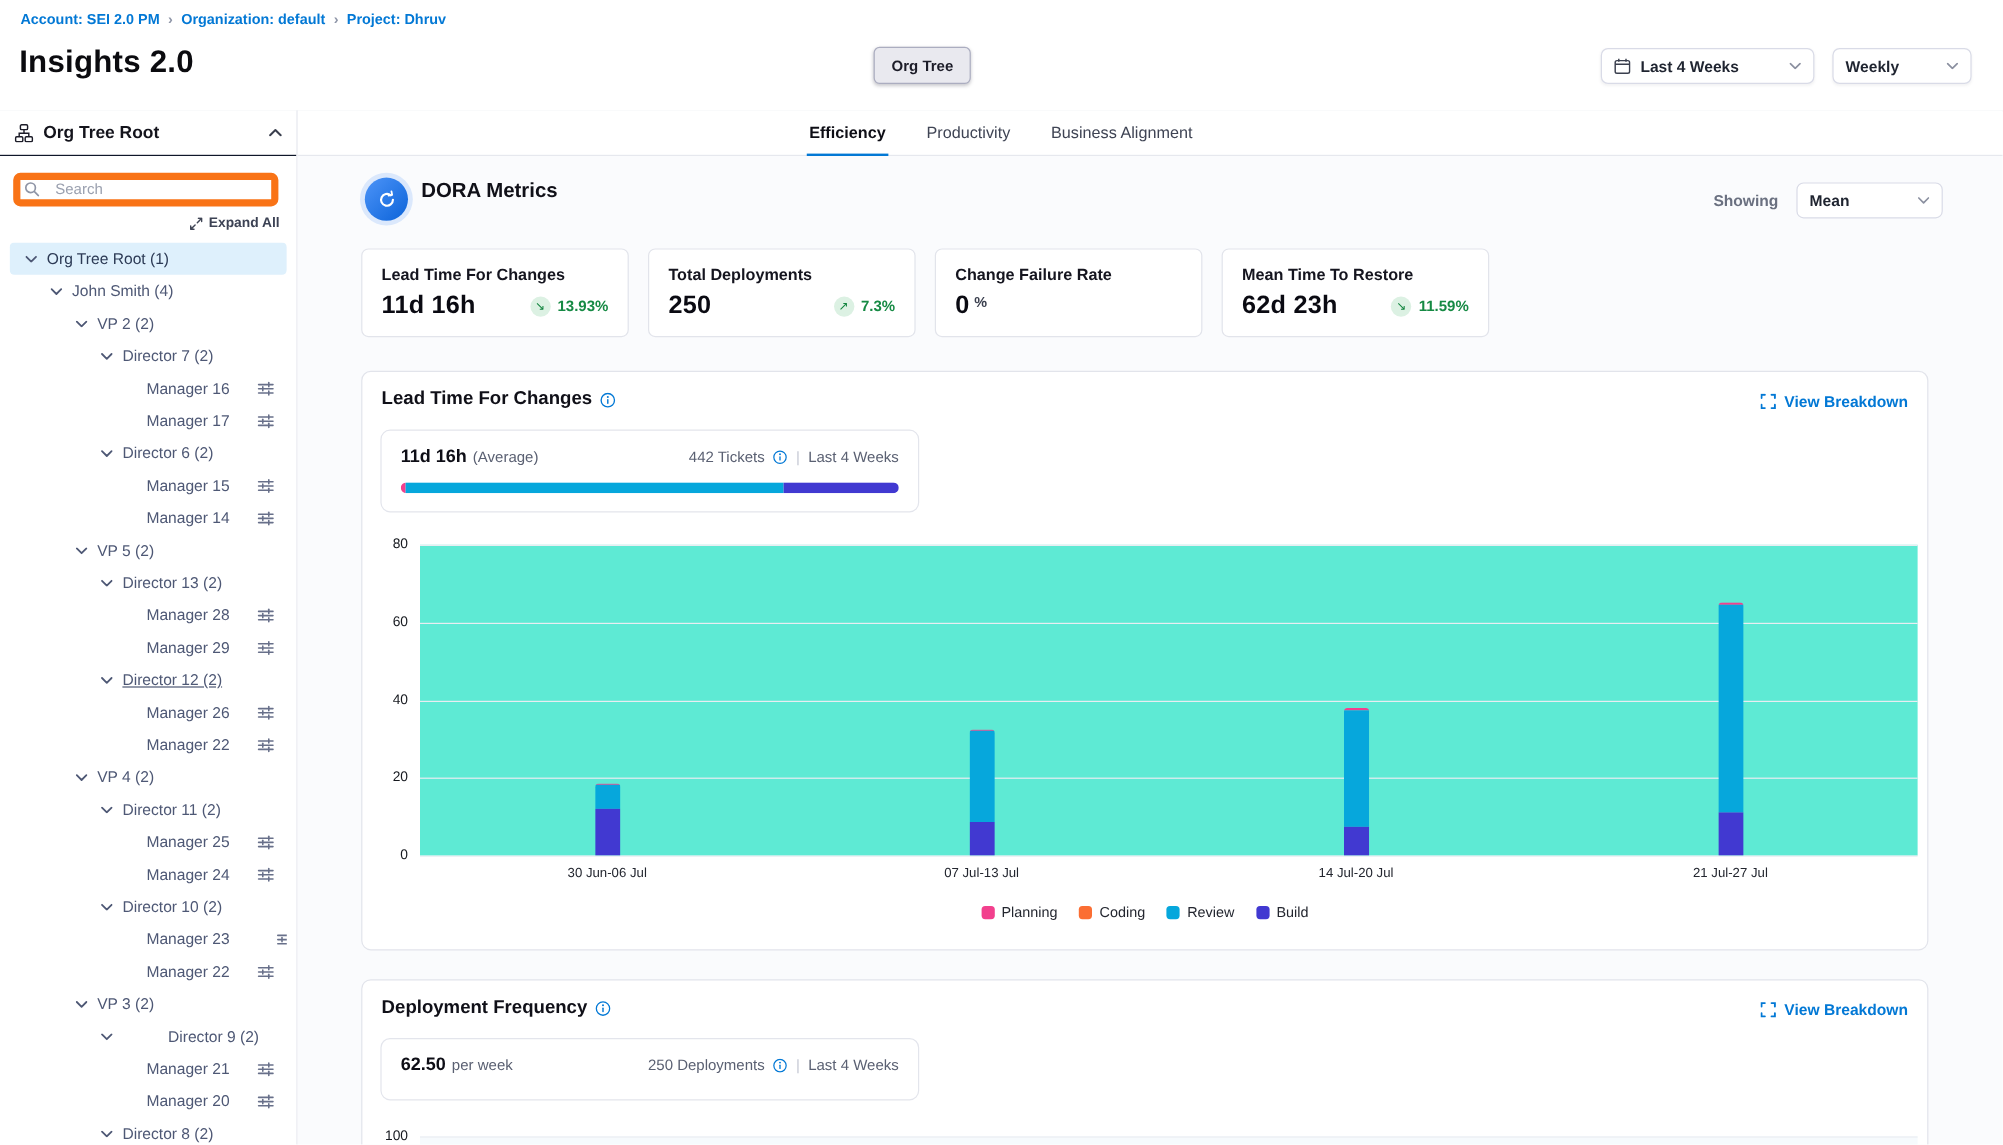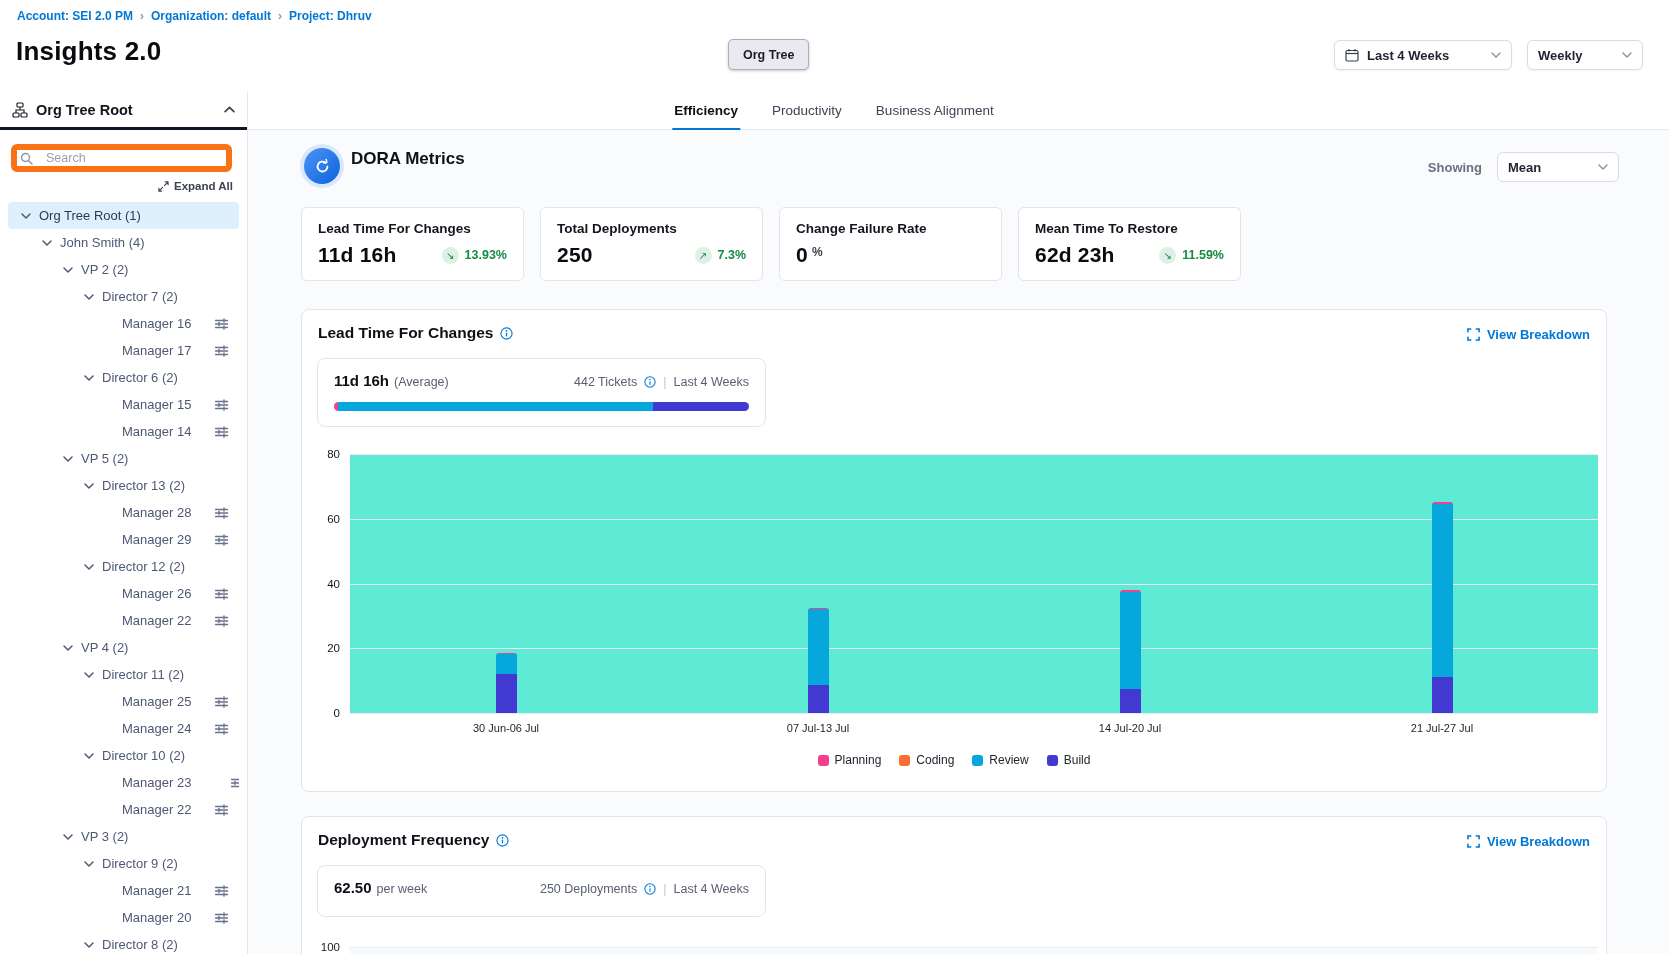--- a/index.html
+++ b/index.html
@@ -19,21 +19,21 @@
   .hr-top { position:absolute; top:92px; left:0; right:0; height:1px; background:#E6E8EE; }
 
   
   .tabsbar { position:absolute; left:248px; right:0; top:92px; height:38px; background:#fff; border-bottom:1px solid #E6E8EE; }
   .tabs { position:absolute; left:586px; top:0; height:38px; transform:translateX(-50%); display:flex; gap:30px; }
   .tab { display:flex; align-items:center; font-size:13.5px; color:#3F4454; cursor:pointer; border-bottom:2px solid transparent; padding:0 2px; white-space:nowrap; }
   .tab.active { color:#0E0E16; font-weight:700; border-bottom-color:#0278D5; }
 
   
   .sidebar { position:absolute; left:0; top:92px; width:248px; bottom:0; background:#fff; border-right:1px solid #E6E8EE; overflow:hidden; }
-  .sb-head { height:38px; border-bottom:3px solid #0f172a; display:flex; align-items:center; gap:8px; padding:0 12px; }
+  .sb-head { height:38px; border-bottom:1px solid #0f172a; display:flex; align-items:center; gap:8px; padding:0 12px; }
   .sb-title { font-size:14.5px; font-weight:700; color:#14141C; }
   .sb-collapse { margin-left:auto; color:#3A3F4E; display:flex; cursor:pointer; }
   .sb-search { position:absolute; left:11px; right:15px; top:52px; }
   .sb-search input { width:100%; height:28px; border:6px solid #f97316; border-radius:6px; padding:0 8px 0 29px; font-size:12.5px; font-family:inherit; color:#333; outline:none; background:#fff; }
   .sb-search input::placeholder { color:#9AA0AF; }
   .sb-search .mag { position:absolute; left:9px; top:7px; }
   .sb-expand { position:absolute; right:14px; top:88px; display:flex; align-items:center; gap:5px; font-size:11.5px; font-weight:600; color:#3C4254; cursor:pointer; }
   .tree { position:absolute; left:8px; right:8px; top:110px; bottom:0; overflow:hidden; }
   .trow { height:27px; display:flex; align-items:center; border-radius:4px; font-size:13px; color:#4E5875; cursor:pointer; }
   .trow .tchev { width:10px; margin-right:8px; display:flex; color:#4E5875; flex:none; }
@@ -304,21 +304,21 @@
             <svg width="15" height="14" viewBox="0 0 15 14" stroke="#68708A" stroke-width="1.3" stroke-linecap="round">
               <line x1="1.5" y1="3.5" x2="13.5" y2="3.5"></line>
               <line x1="1.5" y1="7" x2="13.5" y2="7"></line>
               <line x1="1.5" y1="10.5" x2="13.5" y2="10.5"></line>
               <line x1="10" y1="1.8" x2="10" y2="5.2"></line>
               <line x1="5" y1="5.3" x2="5" y2="8.7"></line>
               <line x1="10" y1="8.8" x2="10" y2="12.2"></line>
             </svg>
           </span>
         </div>
-        <div class="trow" style="padding-left: 76px;">
+        <div class="trow" style="padding-left: 76px; text-decoration: underline;">
           <span class="tchev">
             <svg width="10" height="6" viewBox="0 0 10 6">
               <path d="M1 1l4 4 4-4" fill="none" stroke="currentColor" stroke-width="1.5" stroke-linecap="round" stroke-linejoin="round"></path>
             </svg>
           </span>
           <span class="tlabel">Director 12 (2)</span>
         </div>
         <div class="trow" style="padding-left: 114px;">
           <span class="tlabel">Manager 26</span>
           <span class="sliders">
@@ -422,21 +422,21 @@
           </span>
         </div>
         <div class="trow" style="padding-left: 55px;">
           <span class="tchev">
             <svg width="10" height="6" viewBox="0 0 10 6">
               <path d="M1 1l4 4 4-4" fill="none" stroke="currentColor" stroke-width="1.5" stroke-linecap="round" stroke-linejoin="round"></path>
             </svg>
           </span>
           <span class="tlabel">VP 3 (2)</span>
         </div>
-        <div class="trow" style="padding-left: 76px;">
+        <div class="trow" style="padding-left: 76px; gap: 38px;">
           <span class="tchev">
             <svg width="10" height="6" viewBox="0 0 10 6">
               <path d="M1 1l4 4 4-4" fill="none" stroke="currentColor" stroke-width="1.5" stroke-linecap="round" stroke-linejoin="round"></path>
             </svg>
           </span>
           <span class="tlabel">Director 9 (2)</span>
         </div>
         <div class="trow" style="padding-left: 114px;">
           <span class="tlabel">Manager 21</span>
           <span class="sliders">

